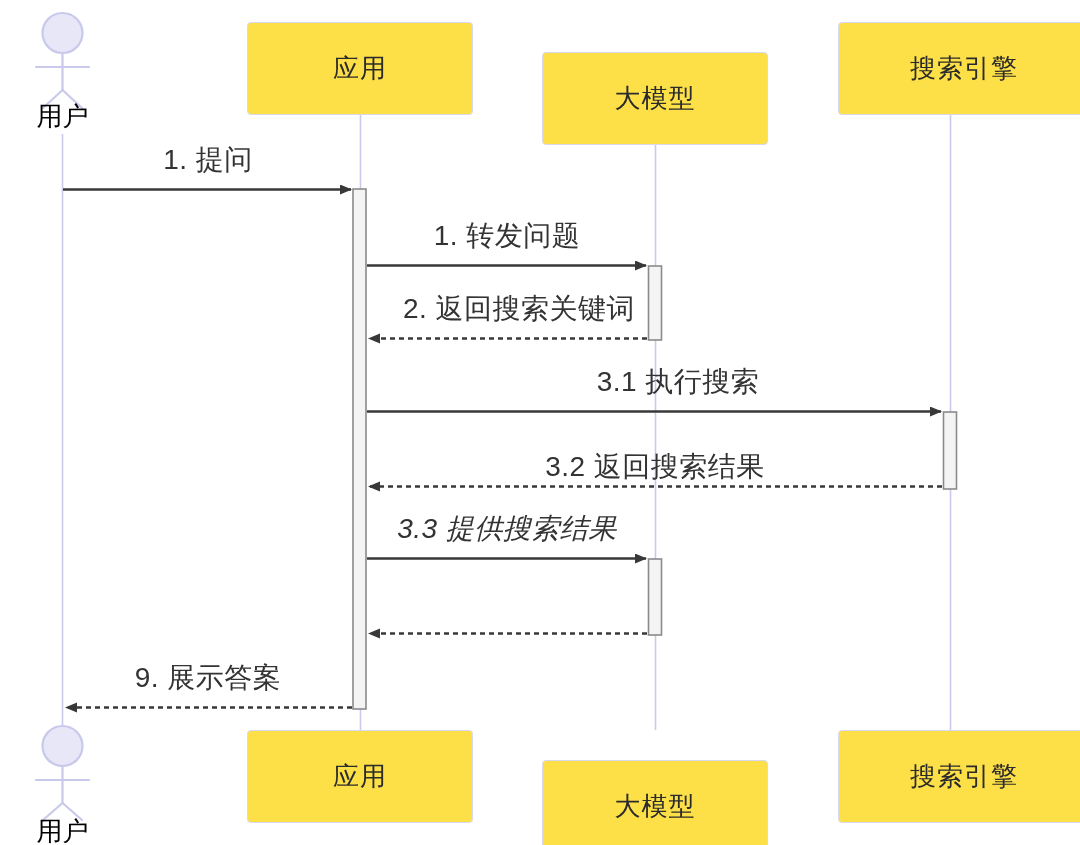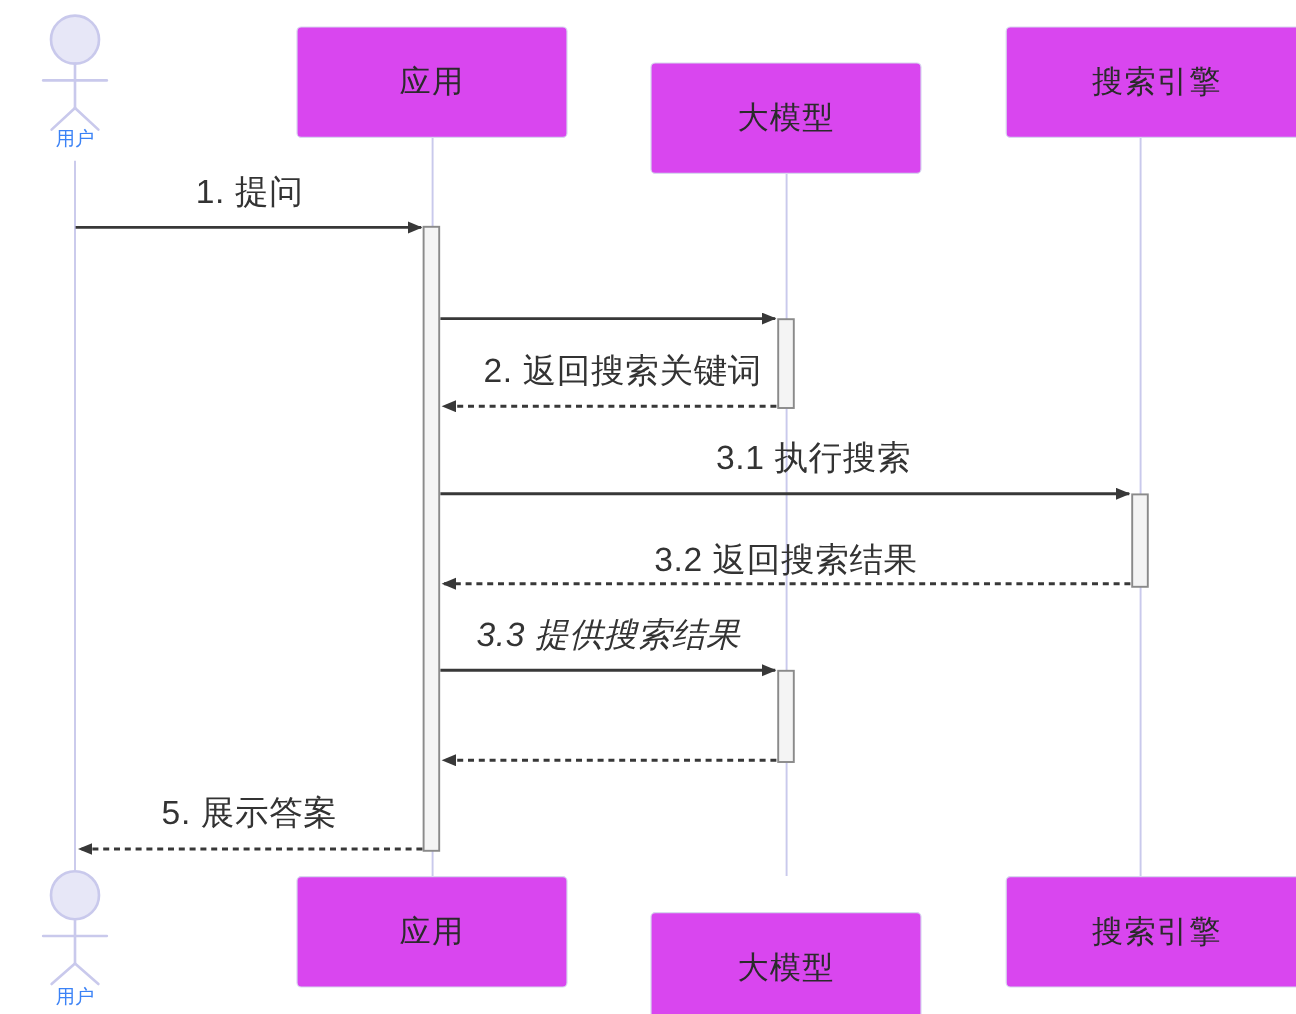--- a/index.html
+++ b/index.html
@@ -18,21 +18,21 @@
   .svg-layer {
     position: absolute;
     left: 0;
     top: 0;
     width: 1080px;
     height: 845px;
   }
   .participant-box {
     position: absolute;
     height: 93px;
-    background: #d946ef;
+    background: #fde047;
     border: 1px solid #D8D8EE;
     border-radius: 4px;
     display: flex;
     align-items: center;
     justify-content: center;
     box-sizing: border-box;
   }
   .participant-box span {
     font-size: 26px;
     color: #2b2b2b;
@@ -42,22 +42,22 @@
   .box-llm    { left: 542px; width: 226px; margin-top: 30px; }
   .box-search { left: 838px; width: 252px; text-align: right; }
   .row-top    { top: 22px; }
   .row-bottom { top: 730px; }
 
   .actor-label {
     position: absolute;
     left: 12px;
     width: 101px;
     text-align: center;
-    font-size: 16px;
-    color: #3b82f6;
+    font-size: 26px;
+    color: #000000;
     line-height: 27px;
   }
   .actor-label.top    { top: 103px; }
   .actor-label.bottom { top: 818px; }
 
   .msg {
     position: absolute;
     font-size: 28px;
     line-height: 27px;
     color: #333333;
@@ -146,19 +146,20 @@
     <span>应用</span>
   </div>
   <div class="participant-box box-llm row-bottom">
     <span>大模型</span>
   </div>
   <div class="participant-box box-search row-bottom">
     <span>搜索引擎</span>
   </div>
 
   <div class="msg m1">1. 提问</div>
+  <div class="msg m2">1. 转发问题</div>
   <div class="msg m3">2. 返回搜索关键词</div>
   <div class="msg m4">3.1 执行搜索</div>
   <div class="msg m5">3.2 返回搜索结果</div>
   <div class="msg m6">3.3 提供搜索结果</div>
-  <div class="msg m8">5. 展示答案</div>
+  <div class="msg m8">9. 展示答案</div>
 
 </div>
 
 </body></html>

